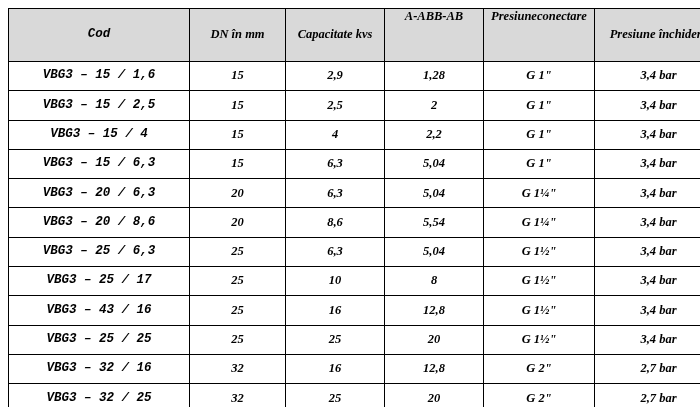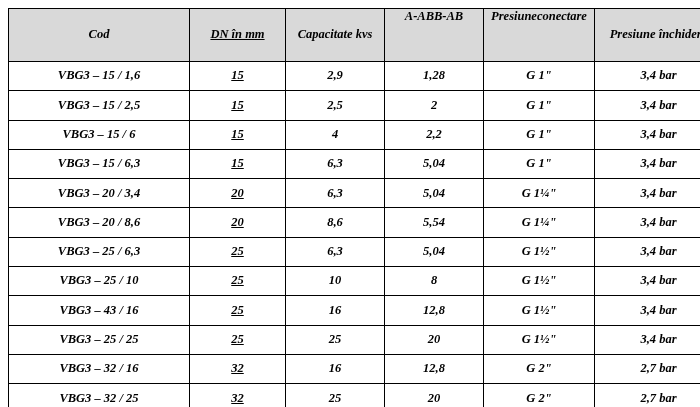--- a/index.html
+++ b/index.html
@@ -38,22 +38,22 @@
   }
   table.spec-table thead th {
     background: #d9d9d9;
     height: 52px;
     font-size: 12.5px;
   }
   table.spec-table tbody td {
     height: 28.3px;
     background: #ffffff;
   }
-  .col-cod { width: 180px; }
-  .col-dn { width: 95px; text-decoration: underline; }
+  .col-cod { width: 180px; font-family: Liberation Mono, monospace; }
+  .col-dn { width: 95px; }
   .col-kvs { width: 98px; }
   .col-ab { width: 98px; }
   .col-rac { width: 110px; }
   .col-pres { width: 127px; }
   .hdr-split {
     display: flex;
     flex-direction: row;
     justify-content: center;
     height: 100%;
   }
@@ -103,37 +103,37 @@
         </tr>
         <tr>
           <td class="col-cod nowrap">VBG3 – 15 / 2,5</td>
           <td class="col-dn nowrap">15</td>
           <td class="col-kvs nowrap">2,5</td>
           <td class="col-ab nowrap">2</td>
           <td class="col-rac nowrap">G 1"</td>
           <td class="col-pres nowrap">3,4 bar</td>
         </tr>
         <tr>
-          <td class="col-cod nowrap">VBG3 – 15 / 6</td>
+          <td class="col-cod nowrap">VBG3 – 15 / 4</td>
           <td class="col-dn nowrap">15</td>
           <td class="col-kvs nowrap">4</td>
           <td class="col-ab nowrap">2,2</td>
           <td class="col-rac nowrap">G 1"</td>
           <td class="col-pres nowrap">3,4 bar</td>
         </tr>
         <tr>
           <td class="col-cod nowrap">VBG3 – 15 / 6,3</td>
           <td class="col-dn nowrap">15</td>
           <td class="col-kvs nowrap">6,3</td>
           <td class="col-ab nowrap">5,04</td>
           <td class="col-rac nowrap">G 1"</td>
           <td class="col-pres nowrap">3,4 bar</td>
         </tr>
         <tr>
-          <td class="col-cod nowrap">VBG3 – 20 / 3,4</td>
+          <td class="col-cod nowrap">VBG3 – 20 / 6,3</td>
           <td class="col-dn nowrap">20</td>
           <td class="col-kvs nowrap">6,3</td>
           <td class="col-ab nowrap">5,04</td>
           <td class="col-rac nowrap">G 1¼"</td>
           <td class="col-pres nowrap">3,4 bar</td>
         </tr>
         <tr>
           <td class="col-cod nowrap">VBG3 – 20 / 8,6</td>
           <td class="col-dn nowrap">20</td>
           <td class="col-kvs nowrap">8,6</td>
@@ -143,21 +143,21 @@
         </tr>
         <tr>
           <td class="col-cod nowrap">VBG3 – 25 / 6,3</td>
           <td class="col-dn nowrap">25</td>
           <td class="col-kvs nowrap">6,3</td>
           <td class="col-ab nowrap">5,04</td>
           <td class="col-rac nowrap">G 1½"</td>
           <td class="col-pres nowrap">3,4 bar</td>
         </tr>
         <tr>
-          <td class="col-cod nowrap">VBG3 – 25 / 10</td>
+          <td class="col-cod nowrap">VBG3 – 25 / 17</td>
           <td class="col-dn nowrap">25</td>
           <td class="col-kvs nowrap">10</td>
           <td class="col-ab nowrap">8</td>
           <td class="col-rac nowrap">G 1½"</td>
           <td class="col-pres nowrap">3,4 bar</td>
         </tr>
         <tr>
           <td class="col-cod nowrap">VBG3 – 43 / 16</td>
           <td class="col-dn nowrap">25</td>
           <td class="col-kvs nowrap">16</td>

